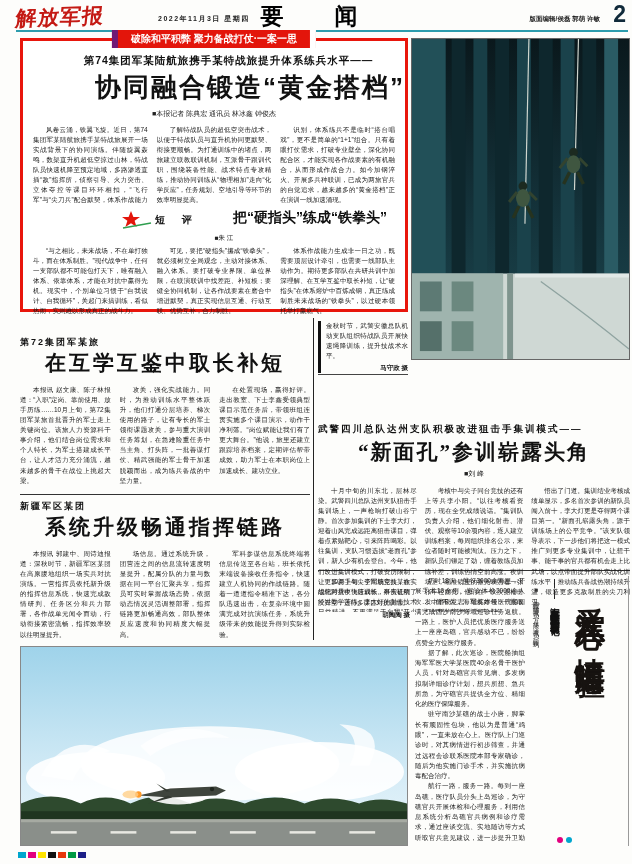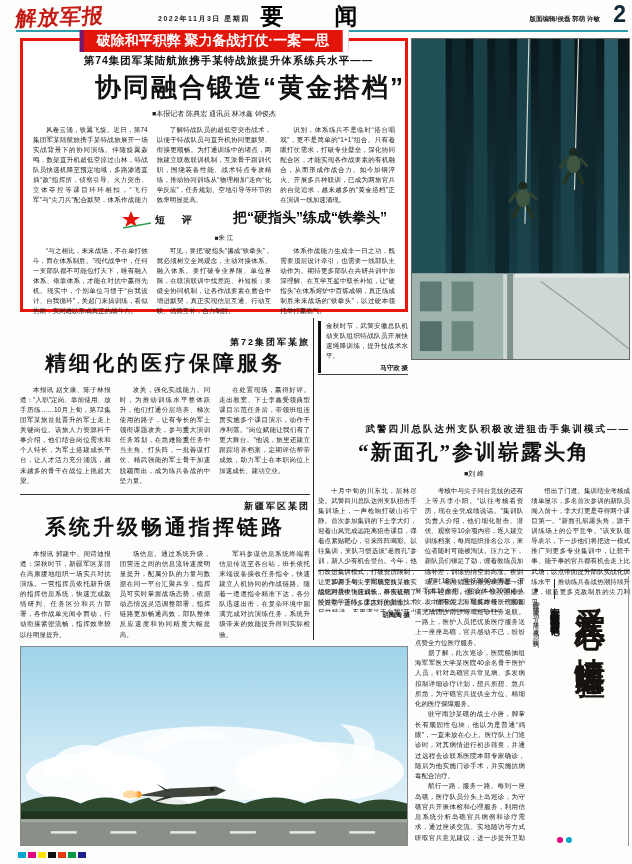--- a/index.html
+++ b/index.html
@@ -14,22 +14,22 @@
         letter-spacing:1.5px;color:#222;}
   .section-title{position:absolute;left:0;right:0;top:1px;text-align:center;font-size:23px;
         font-weight:900;letter-spacing:14px;color:#000;}
   .editors{position:absolute;right:32px;top:15px;font-size:6.5px;font-weight:700;color:#222;}
   .page-number{position:absolute;right:6px;top:1px;font-size:23px;font-weight:900;color:#102a3a;}
   .head-rule{position:absolute;left:16px;right:4px;top:30px;height:2px;background:#2d9cad;}
   
   .lead-box{position:absolute;left:20px;top:38px;width:388px;height:274px;background:#fff;
         border:3px solid #e8160c;overflow:visible;}
   .lead-banner{position:absolute;top:-11px;left:50%;transform:translateX(-50%);
-        background:#e3150b;color:#fff;font-size:14px;font-weight:700;padding:2px 13px;
-        white-space:nowrap;border-left:4px solid #701a75;border-right:6px solid #fff;}
+        background:#e3150b;color:#fff;font-size:10px;font-weight:700;padding:2px 13px;
+        white-space:nowrap;border-left:6px solid #701a75;border-right:6px solid #fff;}
   .lead-kicker{margin-top:13px;text-align:center;font-size:10.5px;font-weight:700;letter-spacing:1px;padding-left:29px;}
   .lead-headline{margin-top:2px;text-align:right;font-size:26px;font-weight:900;letter-spacing:2px;}
   .lead-byline{margin-top:4px;text-align:center;font-size:7px;color:#222;}
   .cols{display:flex;gap:9px;overflow:hidden;margin:6px 10px 0;}
   .cols>div{flex:1;font-size:6.5px;line-height:1.55;text-align:justify;color:#1a1a1a;text-indent:2em;}
   .lead-cols{height:80px;}
   .cmt-head{position:relative;height:24px;margin:4px 10px 0;}
   .cmt-emblem{position:absolute;left:88px;top:1px;}
   .cmt-label{position:absolute;left:122px;top:4px;font-size:10px;font-weight:700;letter-spacing:7px;}
   .cmt-headline{position:absolute;left:172px;top:0;width:210px;text-align:center;
@@ -43,21 +43,21 @@
   
   .caption-top{position:absolute;left:318px;top:321px;width:90px;border-left:3px solid #111;
         padding-left:5px;font-size:6.5px;line-height:1.55;text-align:justify;color:#1a1a1a;}
   .caption-credit{display:block;text-align:right;margin-top:2px;font-weight:700;}
   .rule-caption-top{position:absolute;left:318px;top:374px;width:90px;height:1px;background:#444;}
   .vdivider{position:absolute;left:313px;top:318px;width:1px;height:322px;background:#222;}
   .hrule-left{position:absolute;left:20px;top:494px;width:290px;height:1px;background:#333;}
   .hrule-right{position:absolute;left:318px;top:570px;width:312px;height:1px;background:#333;}
   
   .art{position:absolute;}
-  .art-kicker{text-align:right;font-size:9px;font-weight:700;letter-spacing:2px;}
+  .art-kicker{text-align:left;font-size:9px;font-weight:700;letter-spacing:2px;}
   .art-headline{text-align:center;font-size:21px;font-weight:900;letter-spacing:3px;
         font-family:"Liberation Serif",serif;}
   .a72{left:20px;top:336px;width:290px;}
   .a72 .cols{height:100px;margin:8px 0 0;}
   .axj{left:20px;top:500px;width:290px;}
   .axj .cols{height:94px;margin:8px 0 0;}
   
   .awj{left:318px;top:380px;width:312px;}
   .awj .art-kicker{font-size:9.5px;margin-top:43px;}
   .awj .art-headline{margin-top:2px;letter-spacing:2px;}
@@ -177,21 +177,21 @@
     <span>金秋时节，武警安徽总队机动支队组织特战队员开展快速绳降训练，提升技战术水平。</span>
     <span class="caption-credit">马守政 摄</span>
   </div>
   <div class="rule-caption-top"></div>
   <div class="vdivider"></div>
   <div class="hrule-left"></div>
   <div class="hrule-right"></div>
 
   <div class="art a72">
     <div class="art-kicker">第72集团军某旅</div>
-    <div class="art-headline">精细化的医疗保障服务</div>
+    <div class="art-headline">在互学互鉴中取长补短</div>
     <div class="cols">
       <div>本报讯 赵文康、陈子林报道：“入职”定岗、靠前使用、放手历练……10月上旬，第72集团军某旅首批晋升的军士走上关键岗位。该旅人力资源科干事介绍，他们结合岗位需求和个人特长，为军士搭建成长平台，让人才活力充分涌流，越来越多的骨干在战位上挑起大梁。</div>
       <div>攻关，强化实战能力。同时，为推动训练水平整体跃升，他们打通分层培养、梯次使用的路子，让有专长的军士领衔课题攻关，参与重大演训任务筹划，在急难险重任务中当主角、打头阵，一批善谋打仗、精武强能的军士骨干加速脱颖而出，成为练兵备战的中坚力量。</div>
       <div>在处置现场，赢得好评。走出教室、下士李鑫受领典型课目示范任务后，带领班组连贯实施多个课目演示，动作干净利落。“岗位赋能让我们有了更大舞台。”他说，旅里还建立跟踪培养档案，定期评估帮带成效，助力军士在本职岗位上加速成长、建功立业。</div>
     </div>
   </div>
 
   <div class="art axj">
     <div class="art-kicker">新疆军区某团</div>
     <div class="art-headline">系统升级畅通指挥链路</div>

